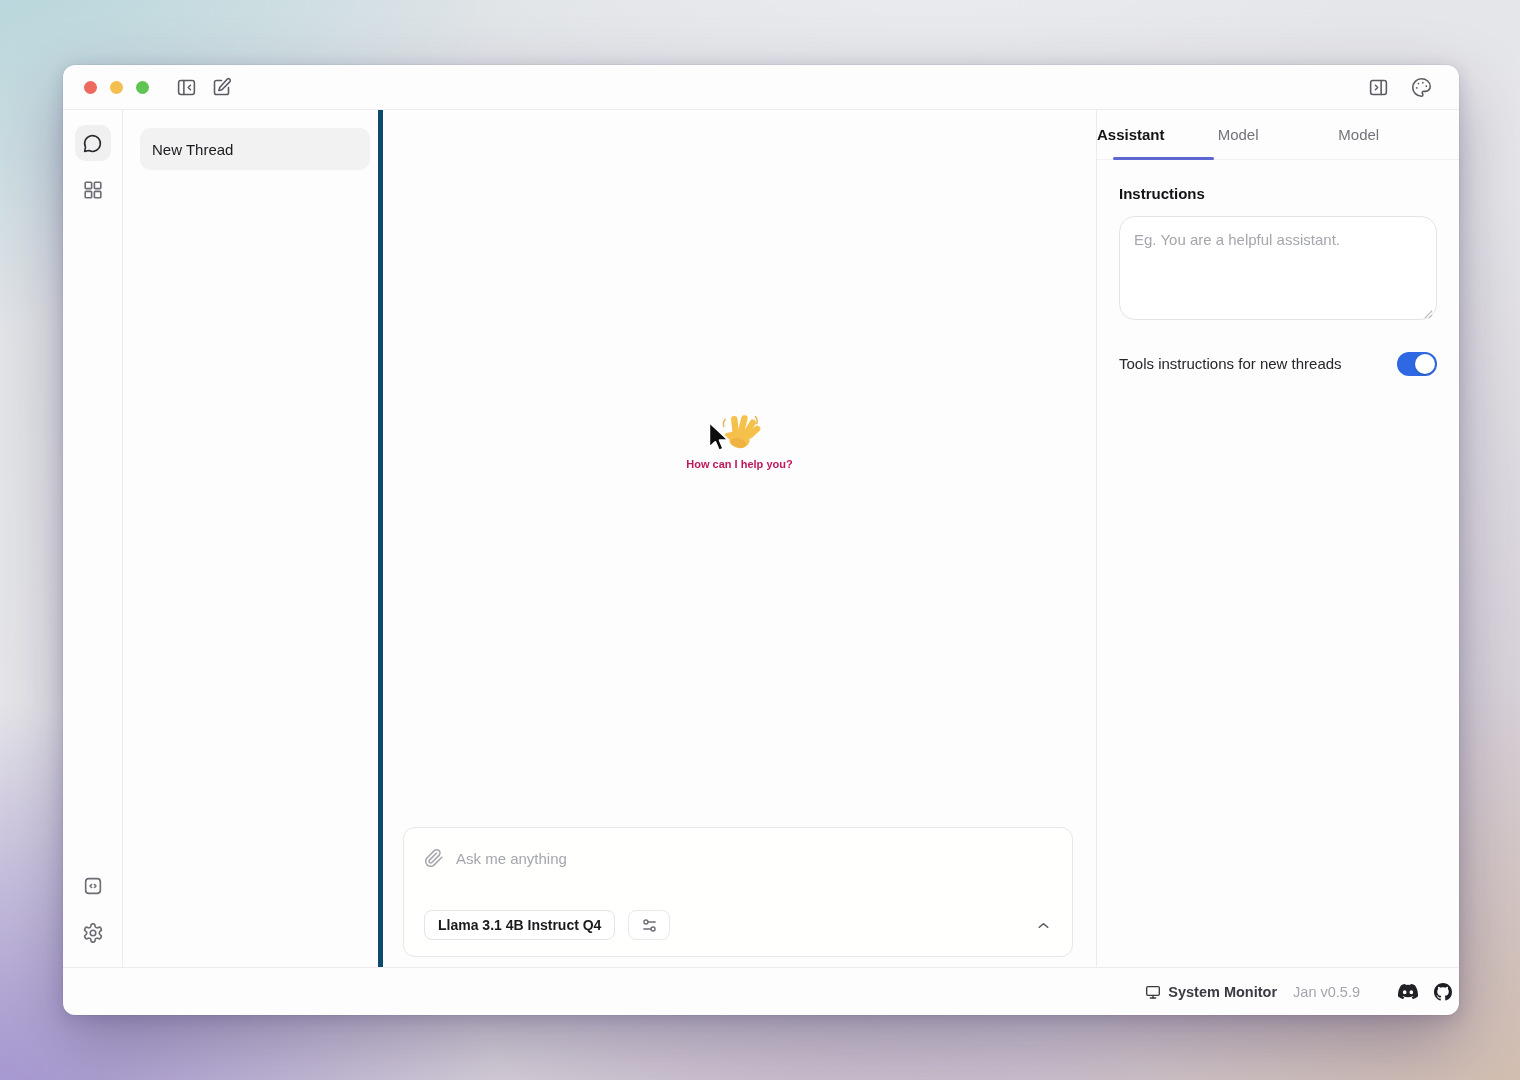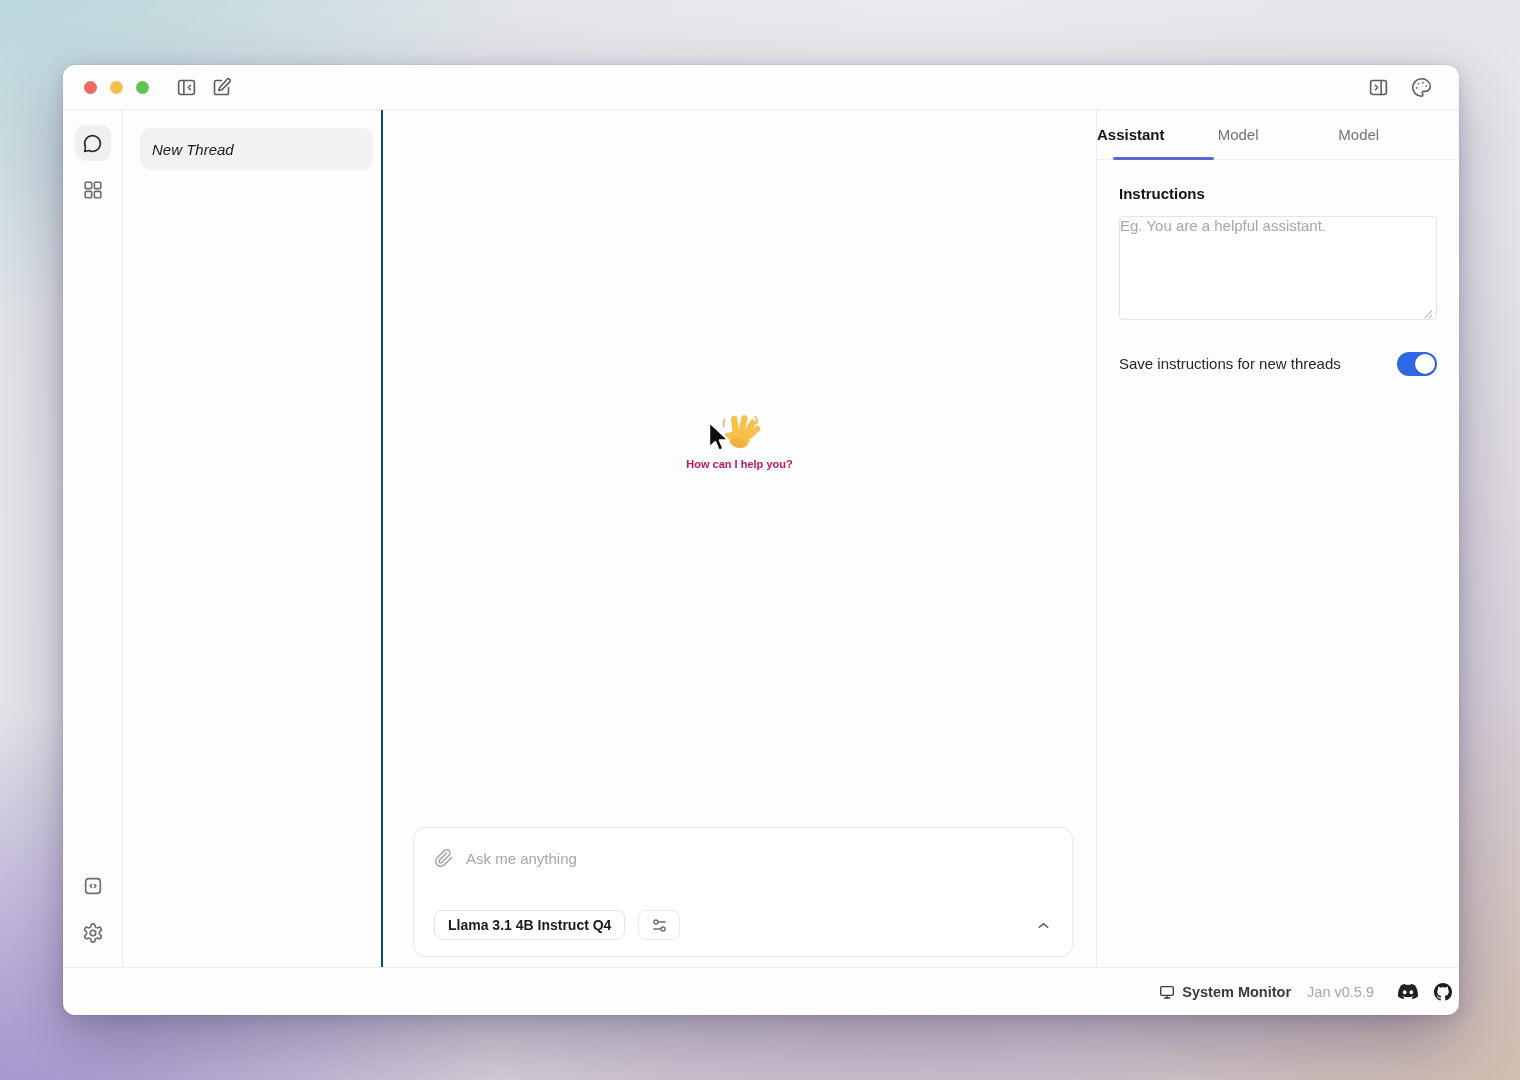--- a/index.html
+++ b/index.html
@@ -33,59 +33,59 @@
   .icon-btn { background:none; border:none; cursor:pointer; padding:0; display:flex; align-items:center; justify-content:center; }
 
   
   .body-row { display:flex; height:857px; }
   .icon-rail { width:60px; border-right:1px solid #ececee; display:flex; flex-direction:column; align-items:center; padding:15px 0 16px; }
   .rail-btn { width:36px; height:36px; border-radius:10px; display:flex; align-items:center; justify-content:center; background:none; border:none; cursor:pointer; }
   .rail-btn.active { background:#f0f0f1; }
   .rail-btn + .rail-btn { margin-top:11px; }
   .rail-spacer { flex:1; }
 
-  .thread-panel { width:260px; border-right:2px solid #0c4a6e; padding:18px 8px 0 17px;font-style:italic; }
+  .thread-panel { width:260px; border-right:5px solid #0c4a6e; padding:18px 8px 0 17px; }
   .thread-item { height:42px; border-radius:10px; background:#f2f2f3; display:flex; align-items:center; padding:0 12px; font-size:15px; font-weight:500; color:#1b1b1f; cursor:pointer; }
 
   .main { flex:1; position:relative; }
   .greeting { position:absolute; top:300px; left:50%; transform:translateX(-50%); text-align:center; }
   .emoji-wrap { position:relative; width:44px; height:46px; margin:0 auto; }
   .cursor-overlay { position:absolute; left:-16px; top:9px; }
   .greeting-text { margin-top:2px; font-size:11px; font-weight:600; color:#be185d; white-space:nowrap; }
 
-  .composer { position:absolute; left:30px; right:23px; bottom:10px; height:130px; background:#fffffe; border:1px solid #e7e7e9; border-radius:12px; padding:20px 20px 16px; display:flex; flex-direction:column; justify-content:space-between; }
+  .composer { position:absolute; left:20px; right:23px; bottom:10px; height:130px; background:#fffffe; border:1px solid #e7e7e9; border-radius:12px; padding:20px 20px 16px; display:flex; flex-direction:column; justify-content:space-between; }
   .composer-row1 { display:flex; align-items:center; gap:12px; }
   .composer-input { flex:1; border:none; outline:none; font-size:15px; color:#18181b; background:transparent; font-family:inherit; }
   .composer-input::placeholder { color:#a4a6ad; }
   .composer-row2 { display:flex; align-items:center; gap:13px; }
   .model-btn { height:30px; padding:0 13px; border:1px solid #e4e4e7; border-radius:8px; background:#fff; font-family:inherit; font-size:14px; font-weight:700; color:#1b1b1f; display:flex; align-items:center; cursor:pointer; }
   .sliders-btn { width:42px; height:30px; border:1px solid #e9e9ec; border-radius:8px; background:#fff; display:flex; align-items:center; justify-content:center; cursor:pointer; }
   .composer-spacer { flex:1; }
 
   
   .right-panel { width:363px; border-left:1px solid #ececee; display:flex; flex-direction:column; }
   .tabs { height:50px; display:flex; border-bottom:1px solid #f1f1f3; }
   .tab { flex:1; display:flex; align-items:center; justify-content:flex-start; font-size:15px; color:#73737b; background:none; border:none; cursor:pointer; font-family:inherit; position:relative; }
   .tab.active { color:#141417; font-weight:700; }
   .tab.active::after { content:""; position:absolute; left:16px; right:4px; bottom:-1px; height:3px; border-radius:2px; background:var(--underline,#5c67d1); }
   .panel-content { padding:25px 22px; }
   .section-title { font-size:15px; font-weight:700; color:#141417; margin-bottom:14px; }
   .textarea-wrap { position:relative; }
-  .instructions-area { width:100%; height:104px; border:1px solid #e4e4e7; border-radius:4px; background:#fff; resize:none; font-family:inherit; font-size:15px; color:#18181b; outline:none; }
+  .instructions-area { width:100%; height:104px; border:1px solid #e4e4e7; border-radius:16px; background:#fff; resize:none; padding:14px; font-family:inherit; font-size:15px; color:#18181b; outline:none; }
   .instructions-area::placeholder { color:#a4a6ad; }
   .resize-grip { position:absolute; right:4px; bottom:5px; pointer-events:none; }
   .toggle-row { margin-top:27px; display:flex; align-items:center; justify-content:space-between; gap:12px; }
   .toggle-label { font-size:15px; font-weight:500; color:#26262b; line-height:26px; max-width:250px; }
   .switch { width:40px; height:24px; border-radius:12px; background:var(--toggle,#2e68e2); border:none; position:relative; cursor:pointer; flex:none; }
   .switch .knob { position:absolute; top:2px; right:2px; width:20px; height:20px; border-radius:50%; background:#fff; box-shadow:0 1px 2px rgba(0,0,0,.2); }
 
   
   .statusbar { height:48px; border-top:1px solid #ececee; display:flex; align-items:center; justify-content:flex-end; padding:0 7px; gap:16px; }
   .sysmon { display:flex; align-items:center; gap:7px; background:none; border:none; cursor:pointer; font-family:inherit; font-size:14.5px; font-weight:600; color:#3a3a41; }
-  .version { font-size:14.5px; color:#a4a6ad; margin-right:8px; }
+  .version { font-size:14.5px; color:#a4a6ad; margin-right:22px; }
   .footer-icon { background:none; border:none; cursor:pointer; padding:0; display:flex; }
 </style>
 </head>
 <body>
 
 <div class="window">
 
   <div class="titlebar">
     <div class="traffic">
       <span class="light" style="background:#ed6a5e"></span>
@@ -260,21 +260,21 @@
         <div class="textarea-wrap">
           <textarea class="instructions-area" placeholder="Eg. You are a helpful assistant." style=""></textarea>
           <span class="resize-grip">
             <svg width="11" height="11" viewBox="0 0 12 12">
                 <line x1="3" y1="11" x2="11" y2="3" stroke="#b9b9bf" stroke-width="1.2"></line>
                 <line x1="7.5" y1="11" x2="11" y2="7.5" stroke="#b9b9bf" stroke-width="1.2"></line>
               </svg>
           </span>
         </div>
         <div class="toggle-row">
-          <div class="toggle-label">Save instructions for new threads</div>
+          <div class="toggle-label">Tools instructions for new threads</div>
           <button class="switch" style="--toggle:#2e68e2" aria-checked="true">
             <span class="knob"></span>
           </button>
         </div>
       </div>
     </aside>
   </div>
 
   <footer class="statusbar">
     <button class="sysmon">

